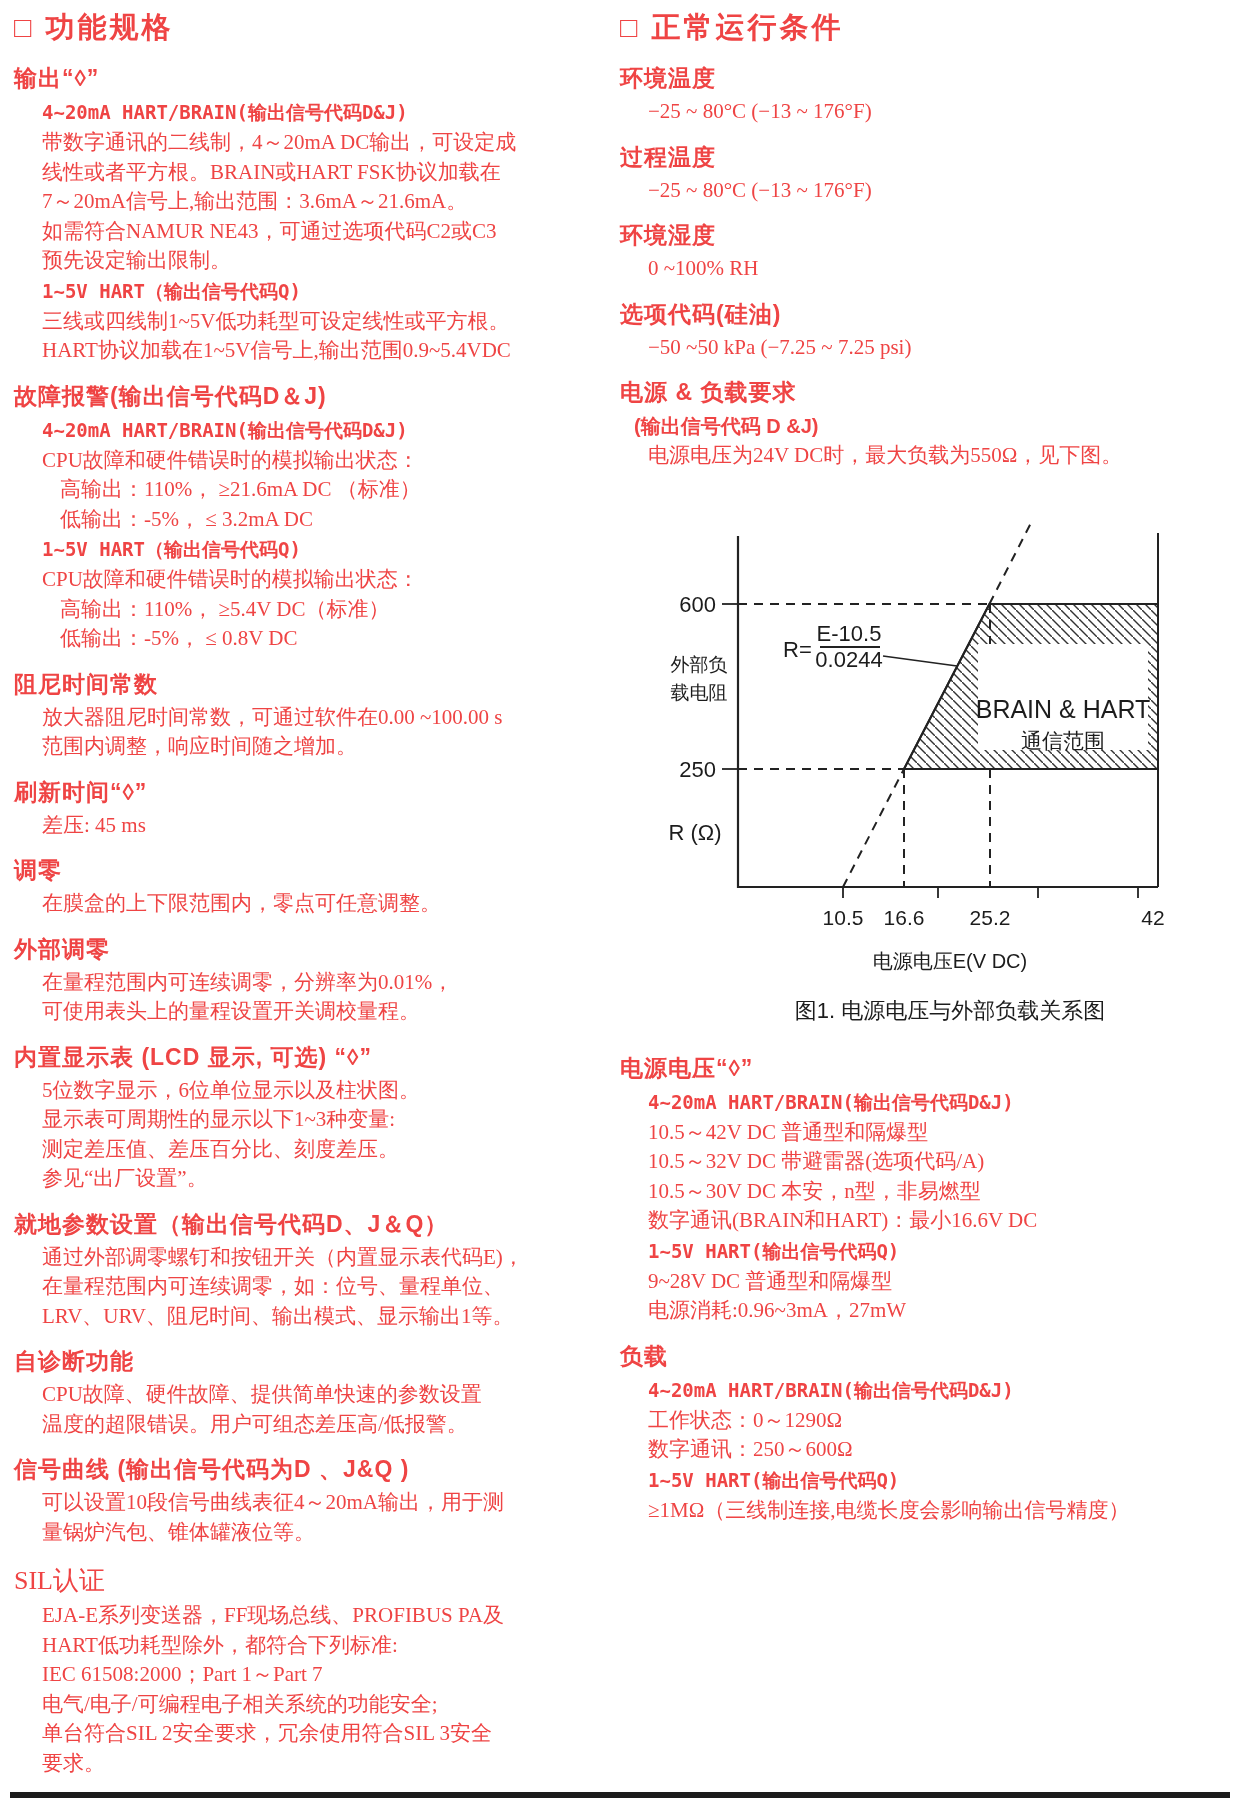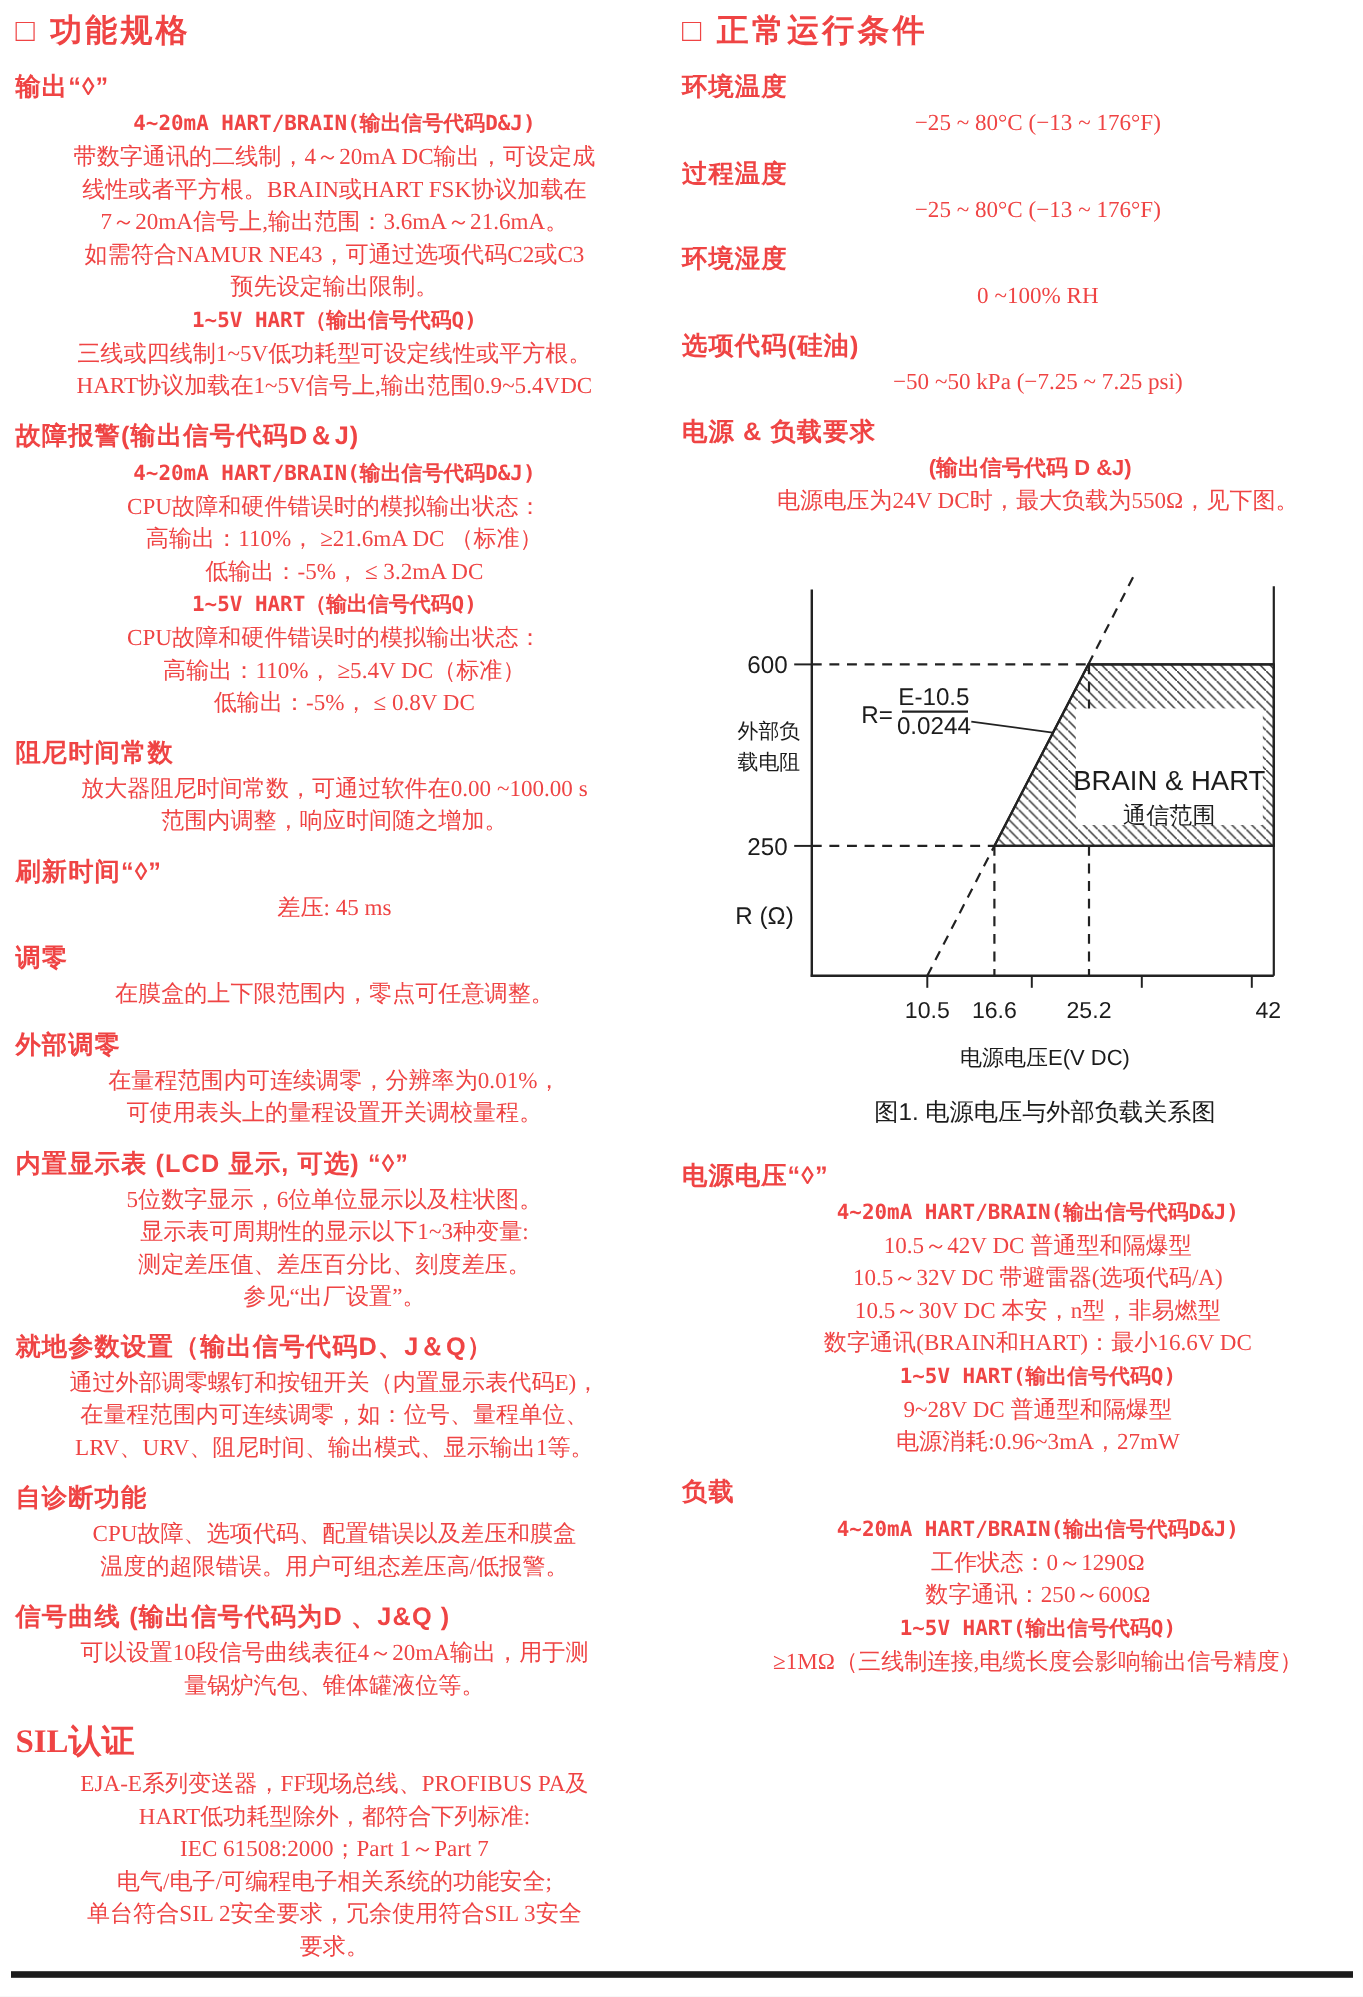--- a/index.html
+++ b/index.html
@@ -7,23 +7,23 @@
     position:relative;width:1239px;height:1815px;background:#ffffff;
     font-family:"Liberation Serif",serif;color:#ef4444;overflow:hidden;margin:0 auto;
   }
   .col{position:absolute;top:8px;}
   .col-left{left:14px;width:552px;}
   .col-right{left:620px;width:619px;}
   h1.doc{font-family:"Liberation Sans",sans-serif;font-weight:bold;font-size:29px;
     margin:0 0 8px 0;letter-spacing:3px;}
   h2.sec{font-family:"Liberation Sans",sans-serif;font-weight:bold;font-size:23px;
     margin:15px 0 3px 0;letter-spacing:1px;}
-  h2.sec-serif{font-family:"Liberation Serif",serif;font-weight:bold;font-size:30px;
+  h2.sec-serif{font-family:"Liberation Serif",serif;font-weight:normal;font-size:26px;
     margin:16px 0 3px 0;letter-spacing:0;}
-  .line{display:block;text-align:center;}
+  .line{display:block;}
   .sub{font-family:"DejaVu Sans Mono",monospace;font-weight:bold;font-size:19px;
     line-height:31px;padding-left:28px;white-space:nowrap;}
   .body{font-family:"Liberation Serif",serif;font-size:21px;line-height:29.5px;
     padding-left:28px;white-space:nowrap;}
   .ind{padding-left:46px;}
   .subplain{font-family:"Liberation Sans",sans-serif;font-weight:bold;font-size:20px;
     line-height:30px;padding-left:14px;white-space:nowrap;}
   .chart{display:block;margin-top:40px;}
   .chart text{font-family:"Liberation Sans",sans-serif;fill:#1c1c1c;}
   .bottom-rule{position:absolute;left:10px;top:1792px;width:1220px;height:6px;background:#1c1c1c;}
@@ -76,21 +76,21 @@
     <span class="line body">显示表可周期性的显示以下1~3种变量:</span>
     <span class="line body">测定差压值、差压百分比、刻度差压。</span>
     <span class="line body">参见“出厂设置”。</span>
 
     <h2 class="sec">就地参数设置（输出信号代码D、J＆Q）</h2>
     <span class="line body">通过外部调零螺钉和按钮开关（内置显示表代码E)，</span>
     <span class="line body">在量程范围内可连续调零，如：位号、量程单位、</span>
     <span class="line body">LRV、URV、阻尼时间、输出模式、显示输出1等。</span>
 
     <h2 class="sec">自诊断功能</h2>
-    <span class="line body">CPU故障、选项代码、配置错误以及差压和膜盒</span>
+    <span class="line body">CPU故障、硬件故障、提供简单快速的参数设置</span>
     <span class="line body">温度的超限错误。用户可组态差压高/低报警。</span>
 
     <h2 class="sec">信号曲线 (输出信号代码为D 、J&amp;Q )</h2>
     <span class="line body">可以设置10段信号曲线表征4～20mA输出，用于测</span>
     <span class="line body">量锅炉汽包、锥体罐液位等。</span>
 
     <h2 class="sec-serif">SIL认证</h2>
     <span class="line body">EJA-E系列变送器，FF现场总线、PROFIBUS PA及</span>
     <span class="line body">HART低功耗型除外，都符合下列标准:</span>
     <span class="line body">IEC 61508:2000；Part 1～Part 7</span>

